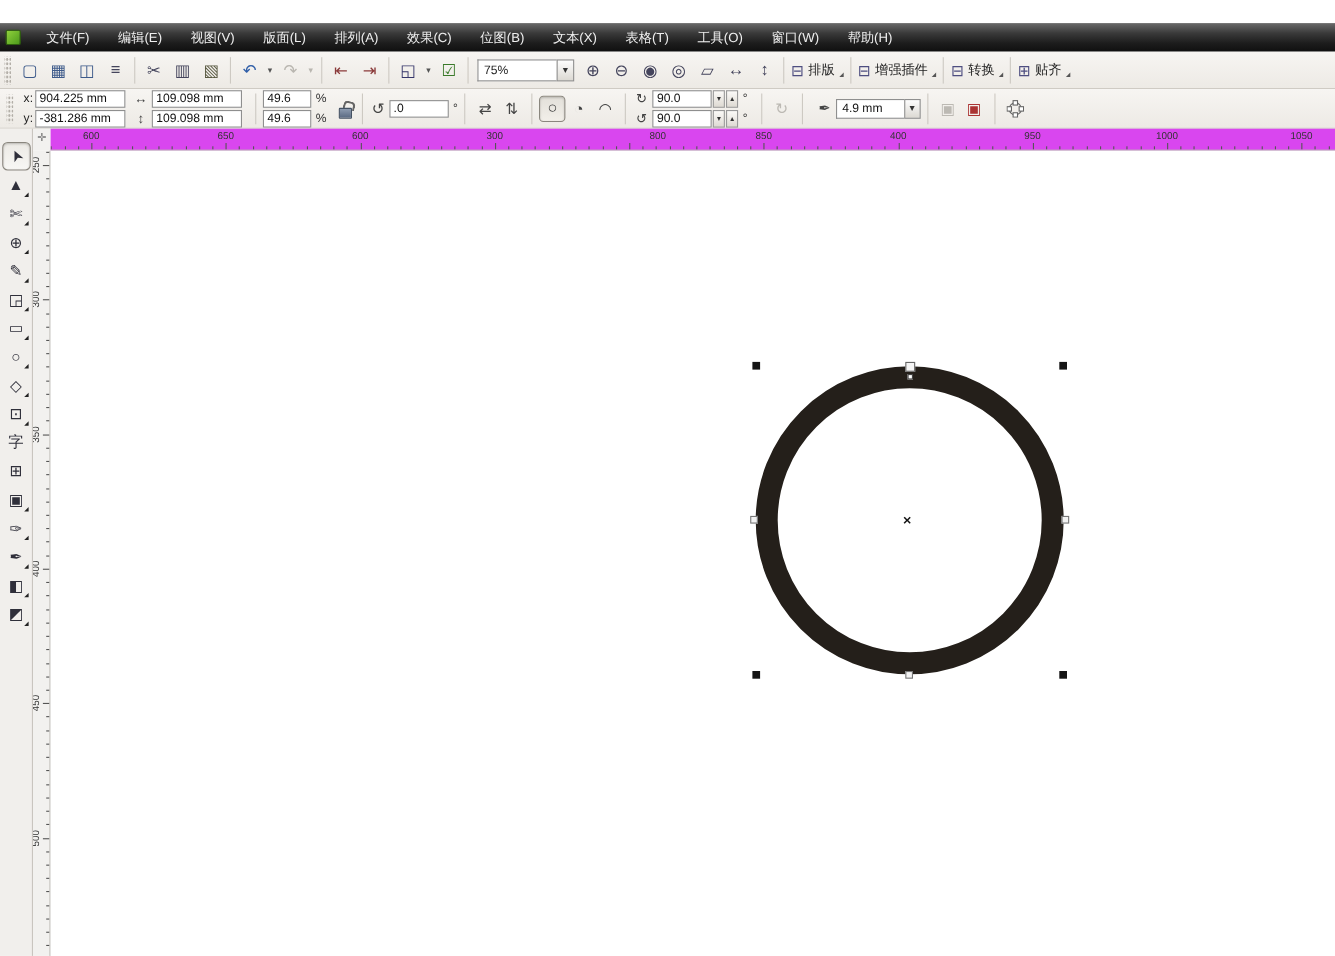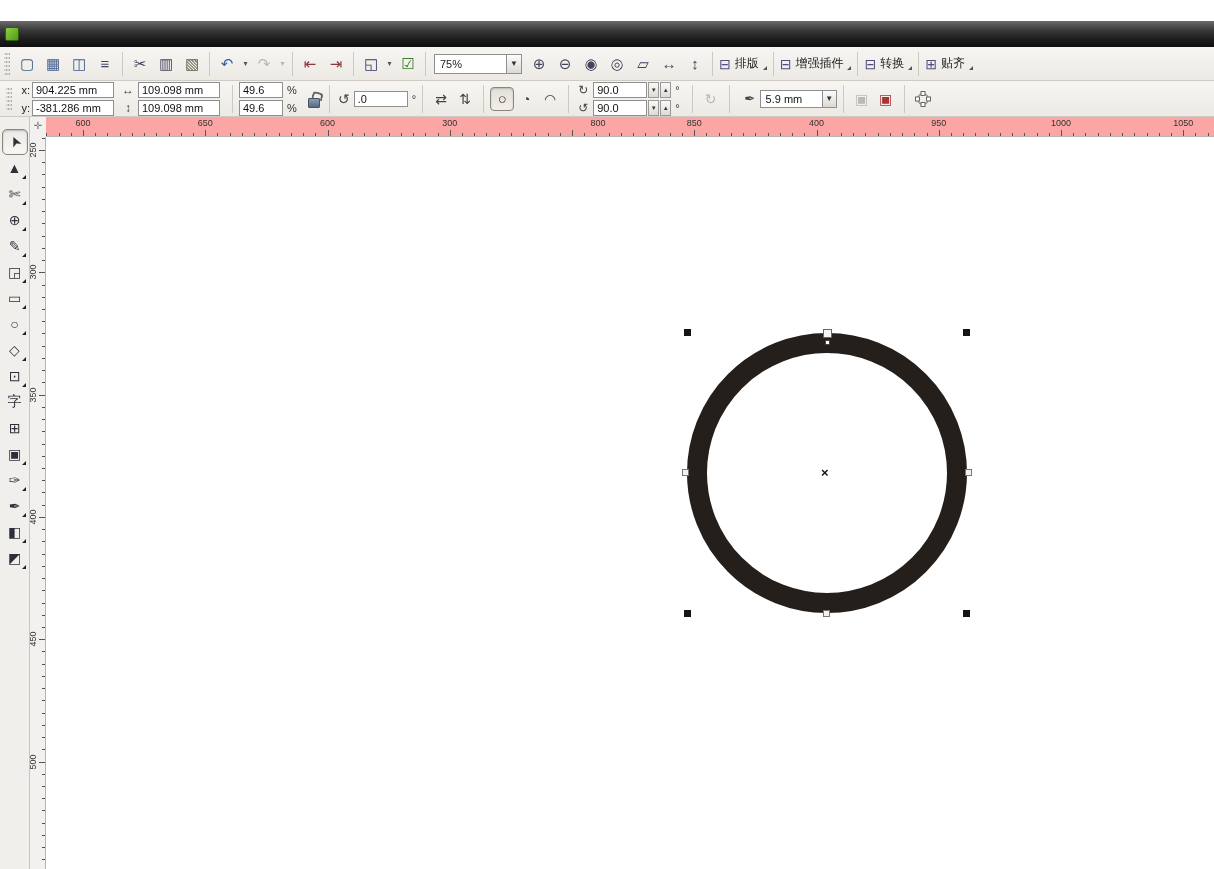--- a/index.html
+++ b/index.html
@@ -89,21 +89,21 @@
     color:#2f2f3a; font-size:14px; position:relative; border-radius:3px; }
   .tool.selected { border:1px solid #8a867e; background:linear-gradient(#eceae5,#f8f7f4);
     box-shadow:inset 0 1px 2px rgba(0,0,0,.22); border-radius:5px; }
   .tool.flyout::after { content:""; position:absolute; right:2px; bottom:2px;
     border-bottom:4px solid #222; border-left:4px solid transparent; }
   .tool .tg { pointer-events:none; }
   .rot { display:inline-block; transform:rotate(-115deg); }
 
   .corner { position:absolute; left:30px; top:117px; width:16px; height:20px; background:#f2f1ef;
     color:#777; font-size:10px; overflow:visible; line-height:18px; text-align:center; }
-  .hruler { position:absolute; left:46px; top:117px; width:1168px; height:20px; background:#fca5a5;
+  .hruler { position:absolute; left:46px; top:117px; width:1168px; height:20px; background:#d946ef;
     border-bottom:1px solid #b8b5b0; overflow:hidden; }
   .vruler { position:absolute; left:30px; top:137px; width:16px; height:732px; background:#f2f1ef;
     border-right:1px solid #b8b5b0; overflow:hidden; }
   .htick { position:absolute; bottom:0; width:1px; background:#555; }
   .vtick { position:absolute; right:0; height:1px; background:#555; }
   .hlab { position:absolute; top:1px; transform:translateX(-50%); font-size:9px; color:#333; }
   .vlab { position:absolute; right:5px; transform:translate(0,-50%) rotate(-90deg); font-size:9px; color:#333; }
 
   .canvas { position:absolute; left:46px; top:137px; width:1168px; height:732px; background:#ffffff; }
 
@@ -116,20 +116,34 @@
   .center-x { position:absolute; left:775px; top:328px; font-size:13px; font-weight:bold; color:#111; }
 </style>
 </head>
 <body>
 
 <div id="app">
 
 
   <div class="menubar">
     <span class="doc-icon"></span>
+    <span class="menu-items" style="display:flex;">
+        <span class="menu-item">文件(F)</span>
+        <span class="menu-item">编辑(E)</span>
+        <span class="menu-item">视图(V)</span>
+        <span class="menu-item">版面(L)</span>
+        <span class="menu-item">排列(A)</span>
+        <span class="menu-item">效果(C)</span>
+        <span class="menu-item">位图(B)</span>
+        <span class="menu-item">文本(X)</span>
+        <span class="menu-item">表格(T)</span>
+        <span class="menu-item">工具(O)</span>
+        <span class="menu-item">窗口(W)</span>
+        <span class="menu-item">帮助(H)</span>
+      </span>
   </div>
 
   <div class="toolbar">
     <span class="drag"></span>
     <span id="std-toolbar" style="display:flex; align-items:center;">
         <span class="tbtn">
           <span class="glyph" style="color: rgb(61, 90, 138);">▢</span>
         </span>
         <span class="tbtn">
           <span class="glyph" style="color: rgb(61, 90, 138);">▦</span>
@@ -315,21 +329,21 @@
       </span>
 
     <span class="psep"></span>
 
     <span class="pbtn corner">
         <span>⊡</span>
       </span>
 
     <span class="picon" style="font-size:13px; margin-left:6px;">✒</span>
     <span class="combo">
-      <span class="box">5.9 mm</span>
+      <span class="box">4.9 mm</span>
       <span class="btn">▼</span>
     </span>
 
     <span class="psep"></span>
 
     <span class="pbtn disabled">
         <span>▣</span>
       </span>
     <span class="pbtn" style="color:#a33;">
         <span>▣</span>

